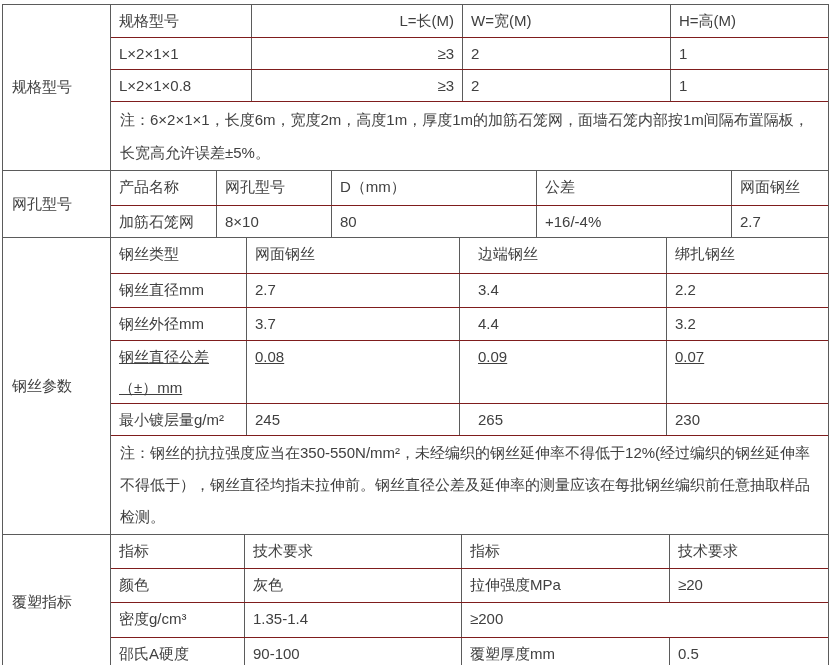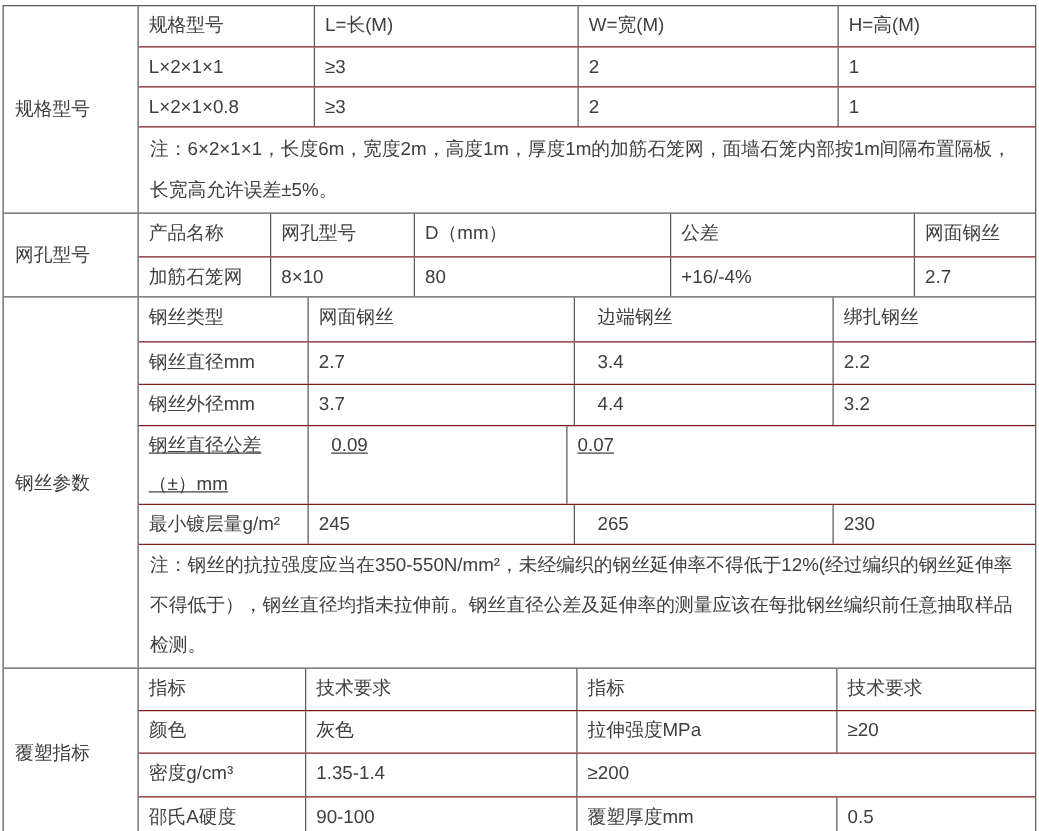--- a/index.html
+++ b/index.html
@@ -36,21 +36,21 @@
   .c + .c { border-left: 1px solid #5b5b5b; }
   .note {
     padding: 1px 9px;
     line-height: 33px;
   }
   .note2 { line-height: 32px; }
   
   .h32 { min-height: 32px; } .h31 { min-height: 31px; } .h33 { min-height: 33px; }
   .h34 { min-height: 34px; } .h35 { min-height: 35px; } .h63 { min-height: 63px; text-decoration: underline; }
   
-  .s1c0 { width: 140px; } .s1c1 { width: 211px; } .s1c2 { width: 208px; } .s1c3 { flex: 1; }
+  .s1c0 { width: 140px; } .s1c1 { width: 211px; text-align: right; } .s1c2 { width: 208px; } .s1c3 { flex: 1; }
   
   .s2c0 { width: 105px; } .s2c1 { width: 115px; } .s2c2 { width: 205px; } .s2c3 { width: 195px; } .s2c4 { flex: 1; }
   
   .s3c0 { width: 135px; } .s3c1 { width: 213px; } .s3c2 { width: 207px; padding-left: 18px; } .s3c3 { flex: 1; }
   
   .s4c0 { width: 133px; } .s4c1 { width: 217px; } .s4c2 { width: 208px; } .s4c3 { flex: 1; }
 </style>
 </head>
 <body>
 
@@ -118,20 +118,21 @@
           <div class="c s3c3">2.2</div>
         </div>
         <div class="row h33">
           <div class="c s3c0">钢丝外径mm</div>
           <div class="c s3c1">3.7</div>
           <div class="c s3c2">4.4</div>
           <div class="c s3c3">3.2</div>
         </div>
         <div class="row h63">
           <div class="c s3c0">钢丝直径公差（±）mm</div>
+          <div class="c s3c1">0.08</div>
           <div class="c s3c2">0.09</div>
           <div class="c s3c3">0.07</div>
         </div>
         <div class="row h31">
           <div class="c s3c0">最小镀层量g/m²</div>
           <div class="c s3c1">245</div>
           <div class="c s3c2">265</div>
           <div class="c s3c3">230</div>
         </div>
         <div class="note note2">注：钢丝的抗拉强度应当在350-550N/mm²，未经编织的钢丝延伸率不得低于12%(经过编织的钢丝延伸率不得低于），钢丝直径均指未拉伸前。钢丝直径公差及延伸率的测量应该在每批钢丝编织前任意抽取样品检测。</div>

